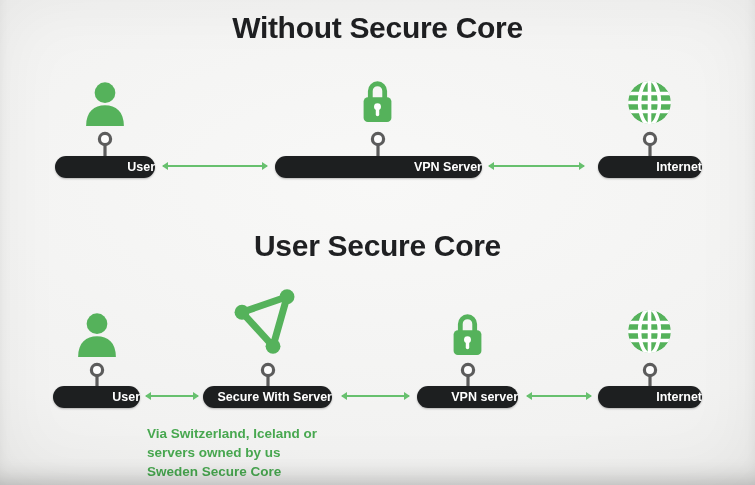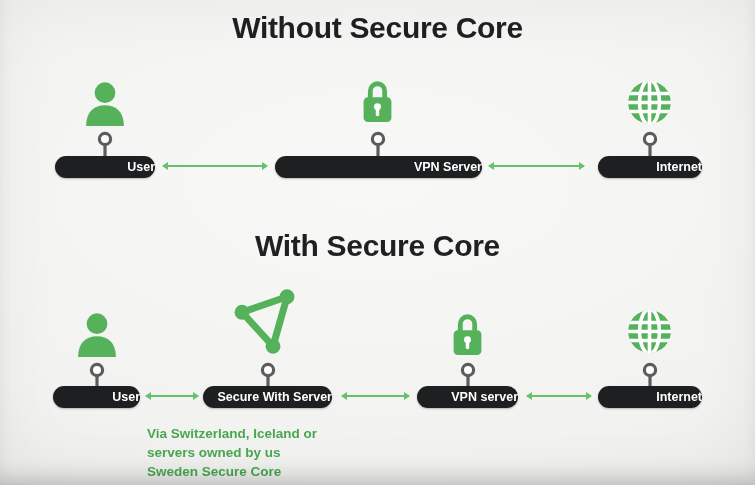--- a/index.html
+++ b/index.html
@@ -99,21 +99,21 @@
     </svg>
   </div>
   <div class="pin" style="left:640px;top:131px">
     <svg viewBox="0 0 20 30">
       <rect x="8.4" y="10" width="3.2" height="20" rx="1" fill="#5c5c5c"></rect>
       <circle cx="10" cy="8" r="5.6" fill="#fdfdfd" stroke="#5c5c5c" stroke-width="3.2"></circle>
     </svg>
   </div>
   <div class="pill" style="left:598px;top:156px;width:104px">Internet</div>
 
-  <div class="title" style="top:229px">With Secure Core</div>
+  <div class="title" style="top:229px">User Secure Core</div>
 
   <div class="icon" style="left:74px;top:312px;width:46px;height:45px">
     <svg viewBox="0 0 48 50" fill="currentColor">
       <circle cx="24" cy="13" r="11.5"></circle>
       <path d="M3 50 C3 34 12 27 24 27 C36 27 45 34 45 50 Z"></path>
     </svg>
   </div>
   <div class="pin" style="left:87px;top:362px">
     <svg viewBox="0 0 20 30">
       <rect x="8.4" y="10" width="3.2" height="20" rx="1" fill="#5c5c5c"></rect>

